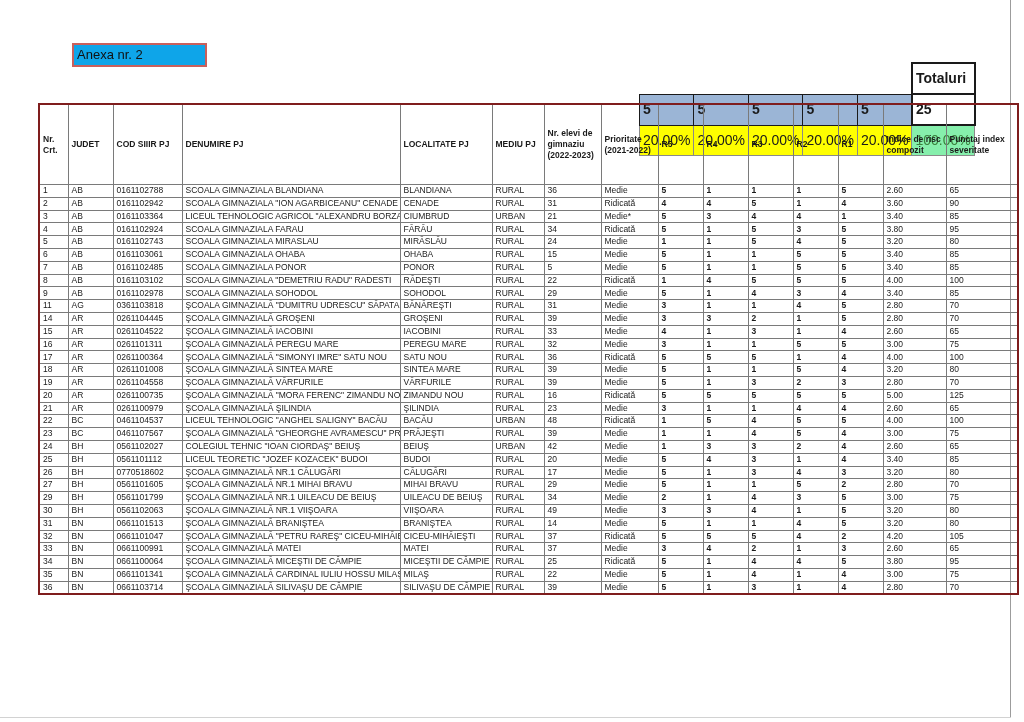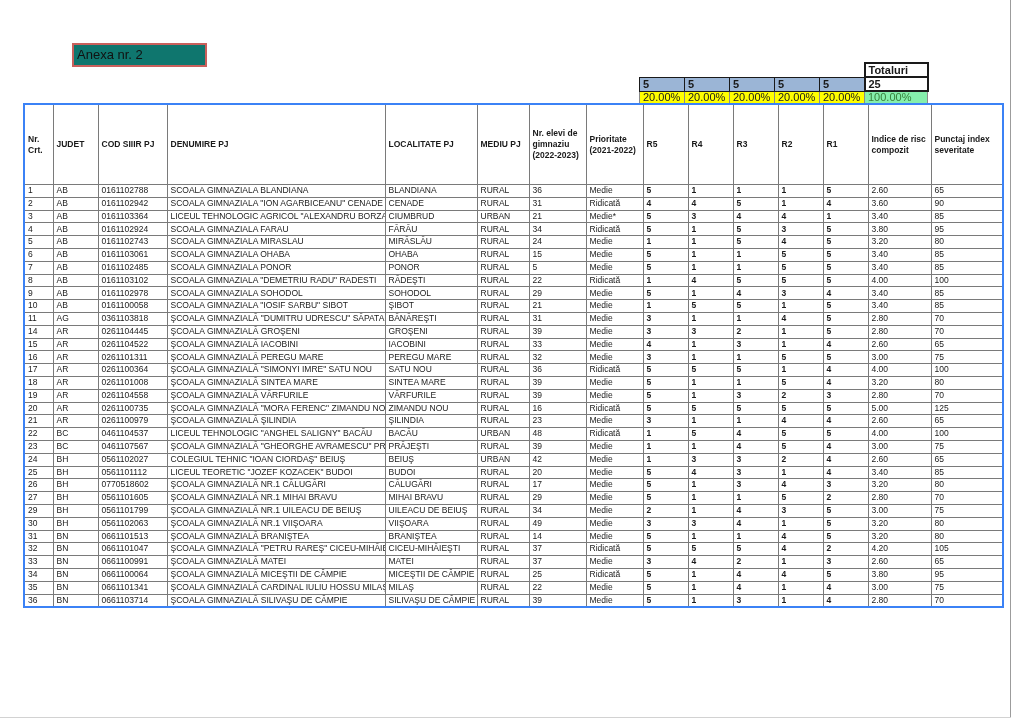--- a/index.html
+++ b/index.html
@@ -8,41 +8,41 @@
     font-family:"Liberation Sans","DejaVu Sans",sans-serif;color:#1a1a1a;
     overflow:hidden;
   }
   
   .page-edge-right{position:absolute;left:1010px;top:0;width:1px;height:718px;background:#9c9c9c;}
   .page-edge-bottom{position:absolute;left:0;top:717px;width:1011px;height:1px;background:#d2d2d2;}
 
   
   .anexa-box{
     position:absolute;left:72px;top:43px;width:128px;height:20px;
-    border:2px solid #c9605c;background:#0f766e;
+    border:2px solid #c9605c;background:#0ea5e9;
     font-size:13px;line-height:20px;padding-left:3px;color:#111;
   }
 
   
   .totals-table{
     position:absolute;left:639px;top:62px;border-collapse:collapse;table-layout:fixed;
   }
-  .totals-table td{font-size:11px;line-height:9px;padding:1px 3px;overflow:hidden;white-space:nowrap;vertical-align:middle;}
+  .totals-table td{font-size:14px;line-height:9px;padding:10px 3px;overflow:hidden;white-space:nowrap;vertical-align:middle;}
   .totals-table .blank{border:none;background:transparent;}
   .totals-table .tot-label{border:2px solid #1a1a1a;background:#ffffff;font-weight:bold;}
   .totals-table .tot-sum{border:2px solid #1a1a1a;background:#ffffff;font-weight:bold;}
   .totals-table .w-blue{border:1px solid #1a1a1a;background:#9bb5d6;font-weight:bold;}
   .totals-table .p-yellow{border:1px solid #8a8a8a;background:#ffff00;margin-top:32px;}
   .totals-table .p-green{border:1px solid #8a8a8a;background:#86efac;color:#38813b;}
 
   
   .risk-table{
-    position:absolute;left:23px;top:103px;width:979px;
+    position:absolute;left:38px;top:103px;width:979px;
     border-collapse:collapse;table-layout:fixed;
-    border:2px solid #3b82f6;
+    border:2px solid #7f1d1d;
   }
   .risk-table th,.risk-table td{
     border:1px solid #7a7a7a;overflow:hidden;white-space:nowrap;
     font-size:8.5px;text-align:left;
   }
   .risk-table th{
     font-weight:bold;vertical-align:middle;padding:2px 3px;line-height:11px;
     white-space:normal;height:75px;
   }
   .risk-table td{padding:1px 3px;line-height:9.5px;vertical-align:middle;}
@@ -277,37 +277,20 @@
         <td>Medie</td>
         <td class="rcol">5</td>
         <td class="rcol">1</td>
         <td class="rcol">4</td>
         <td class="rcol">3</td>
         <td class="rcol">4</td>
         <td>3.40</td>
         <td>85</td>
       </tr>
       <tr>
-        <td>10</td>
-        <td>AB</td>
-        <td>0161100058</td>
-        <td>SCOALA GIMNAZIALA "IOSIF SARBU" SIBOT</td>
-        <td>ŞIBOT</td>
-        <td>RURAL</td>
-        <td>21</td>
-        <td>Medie</td>
-        <td class="rcol">1</td>
-        <td class="rcol">5</td>
-        <td class="rcol">5</td>
-        <td class="rcol">1</td>
-        <td class="rcol">5</td>
-        <td>3.40</td>
-        <td>85</td>
-      </tr>
-      <tr>
         <td>11</td>
         <td>AG</td>
         <td>0361103818</td>
         <td>ŞCOALA GIMNAZIALĂ "DUMITRU UDRESCU" SĂPATA</td>
         <td>BĂNĂREŞTI</td>
         <td>RURAL</td>
         <td>31</td>
         <td>Medie</td>
         <td class="rcol">3</td>
         <td class="rcol">1</td>

